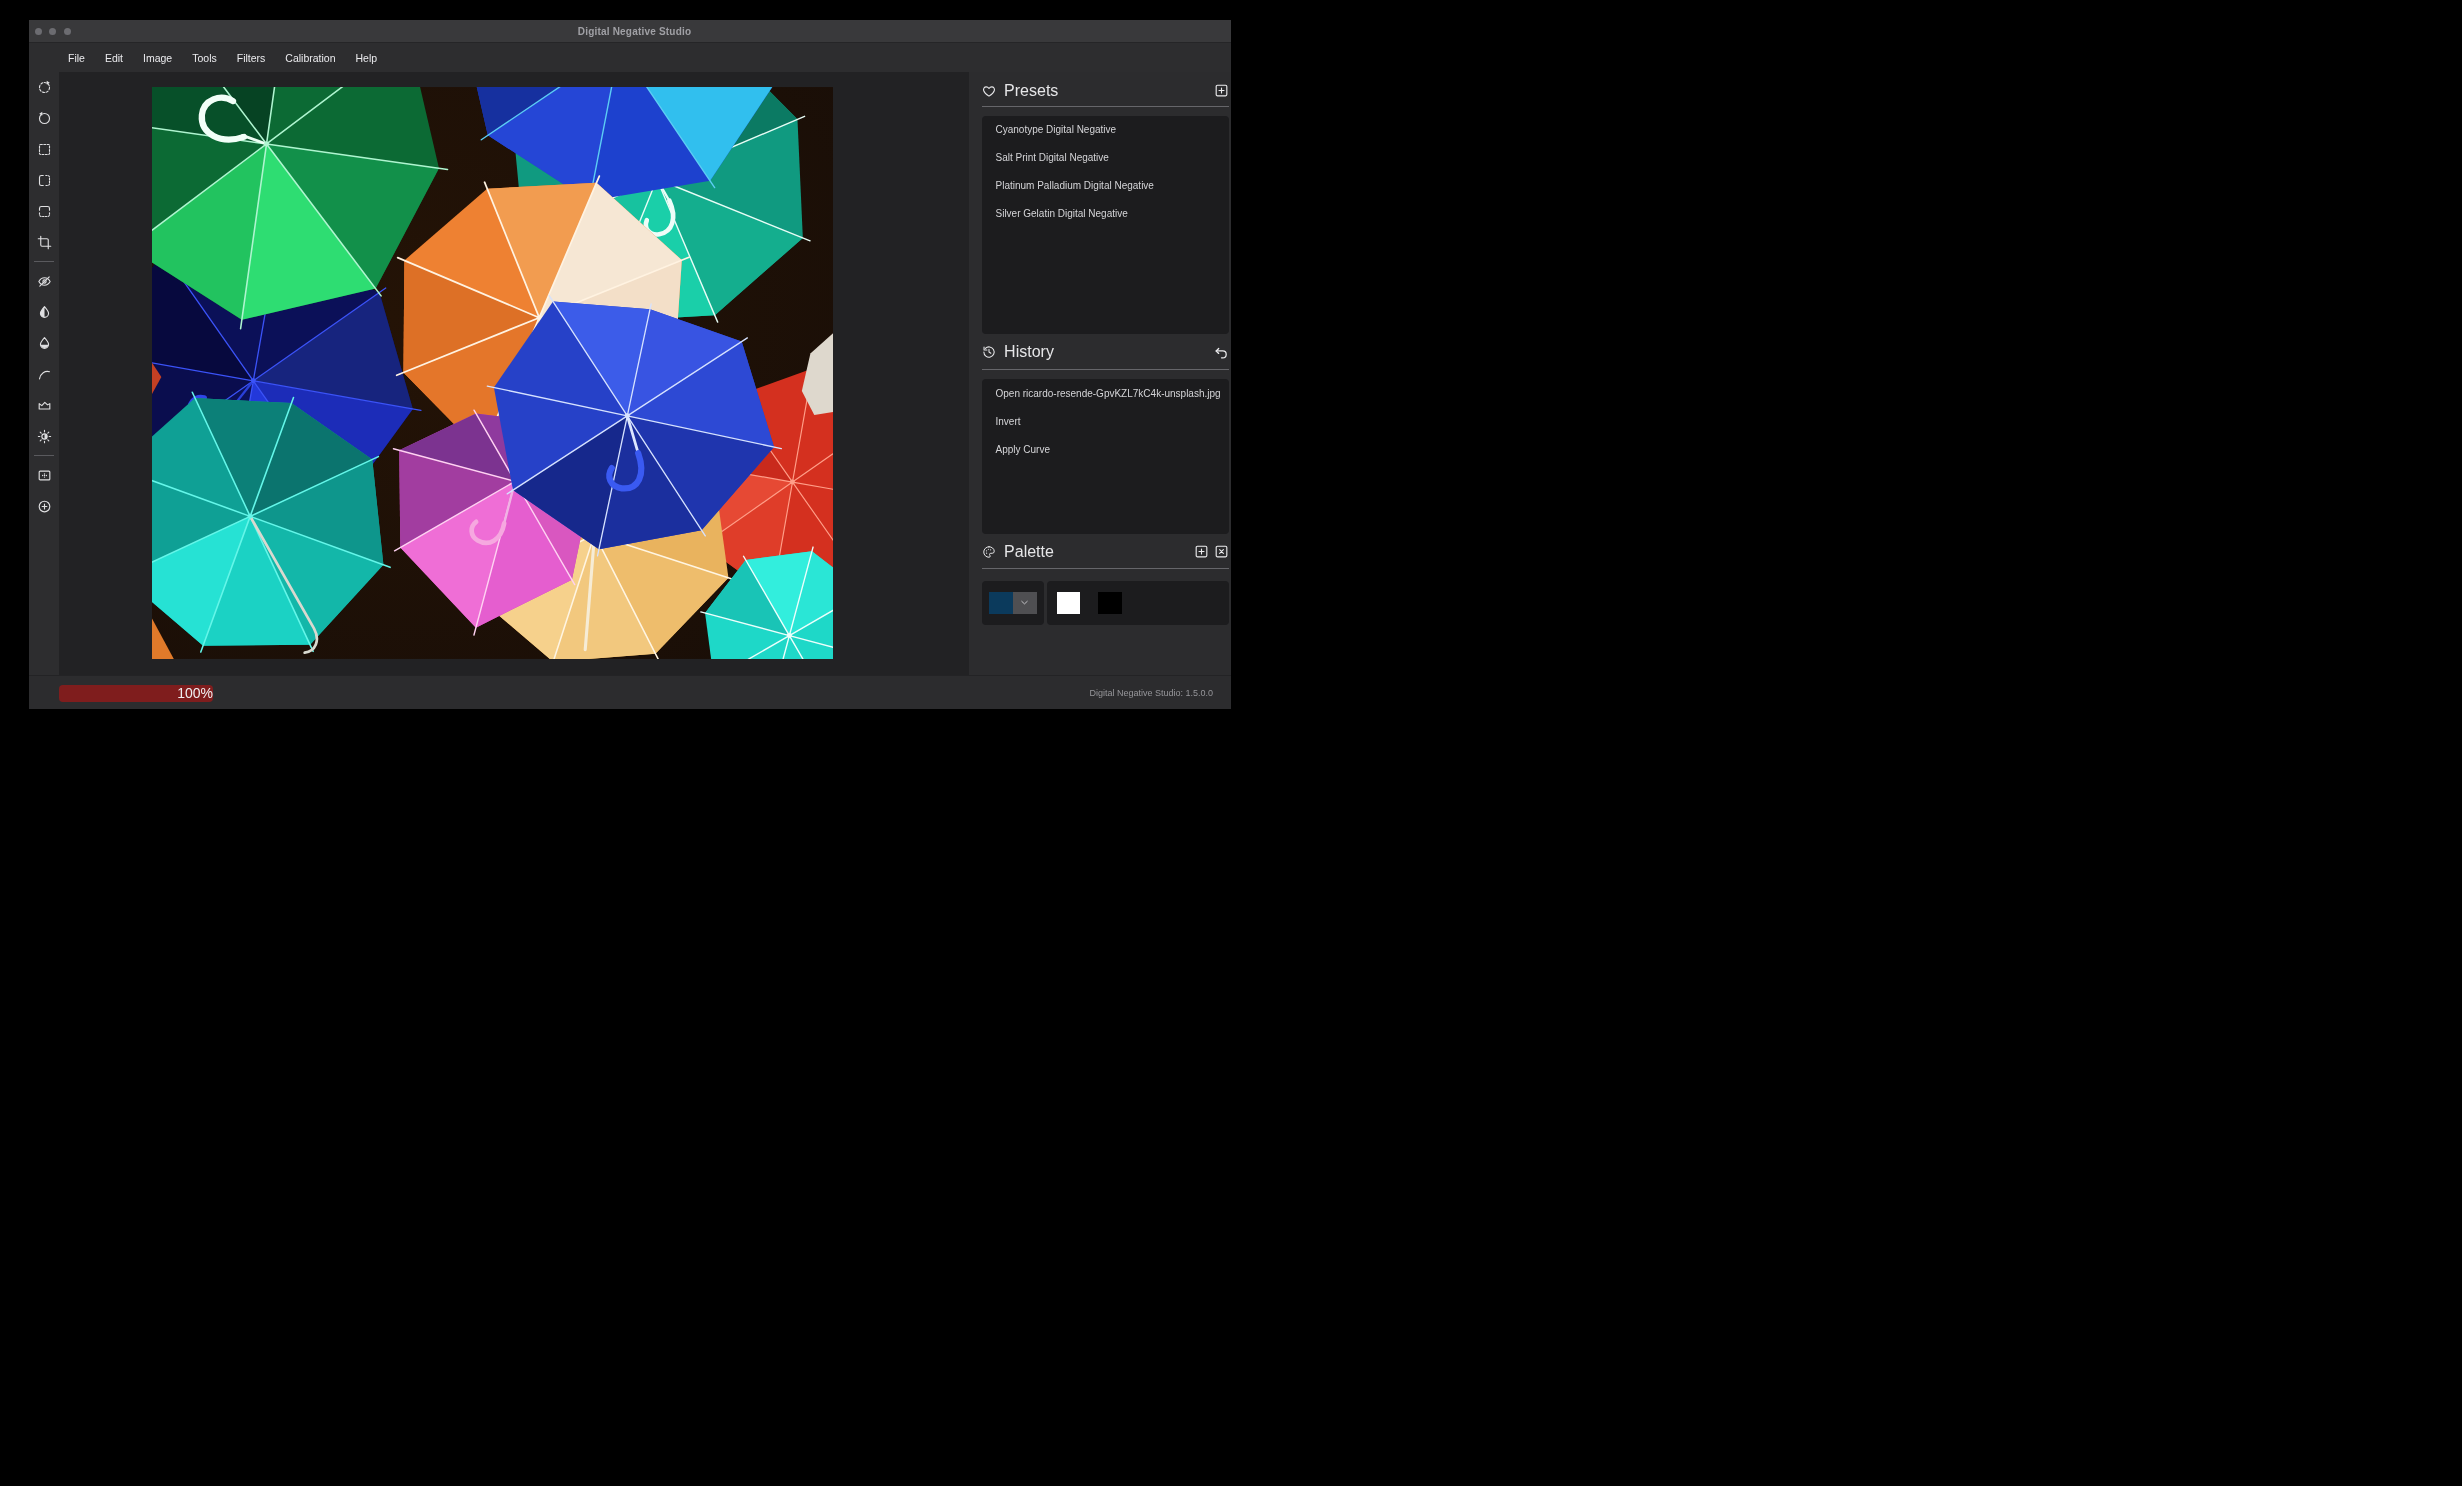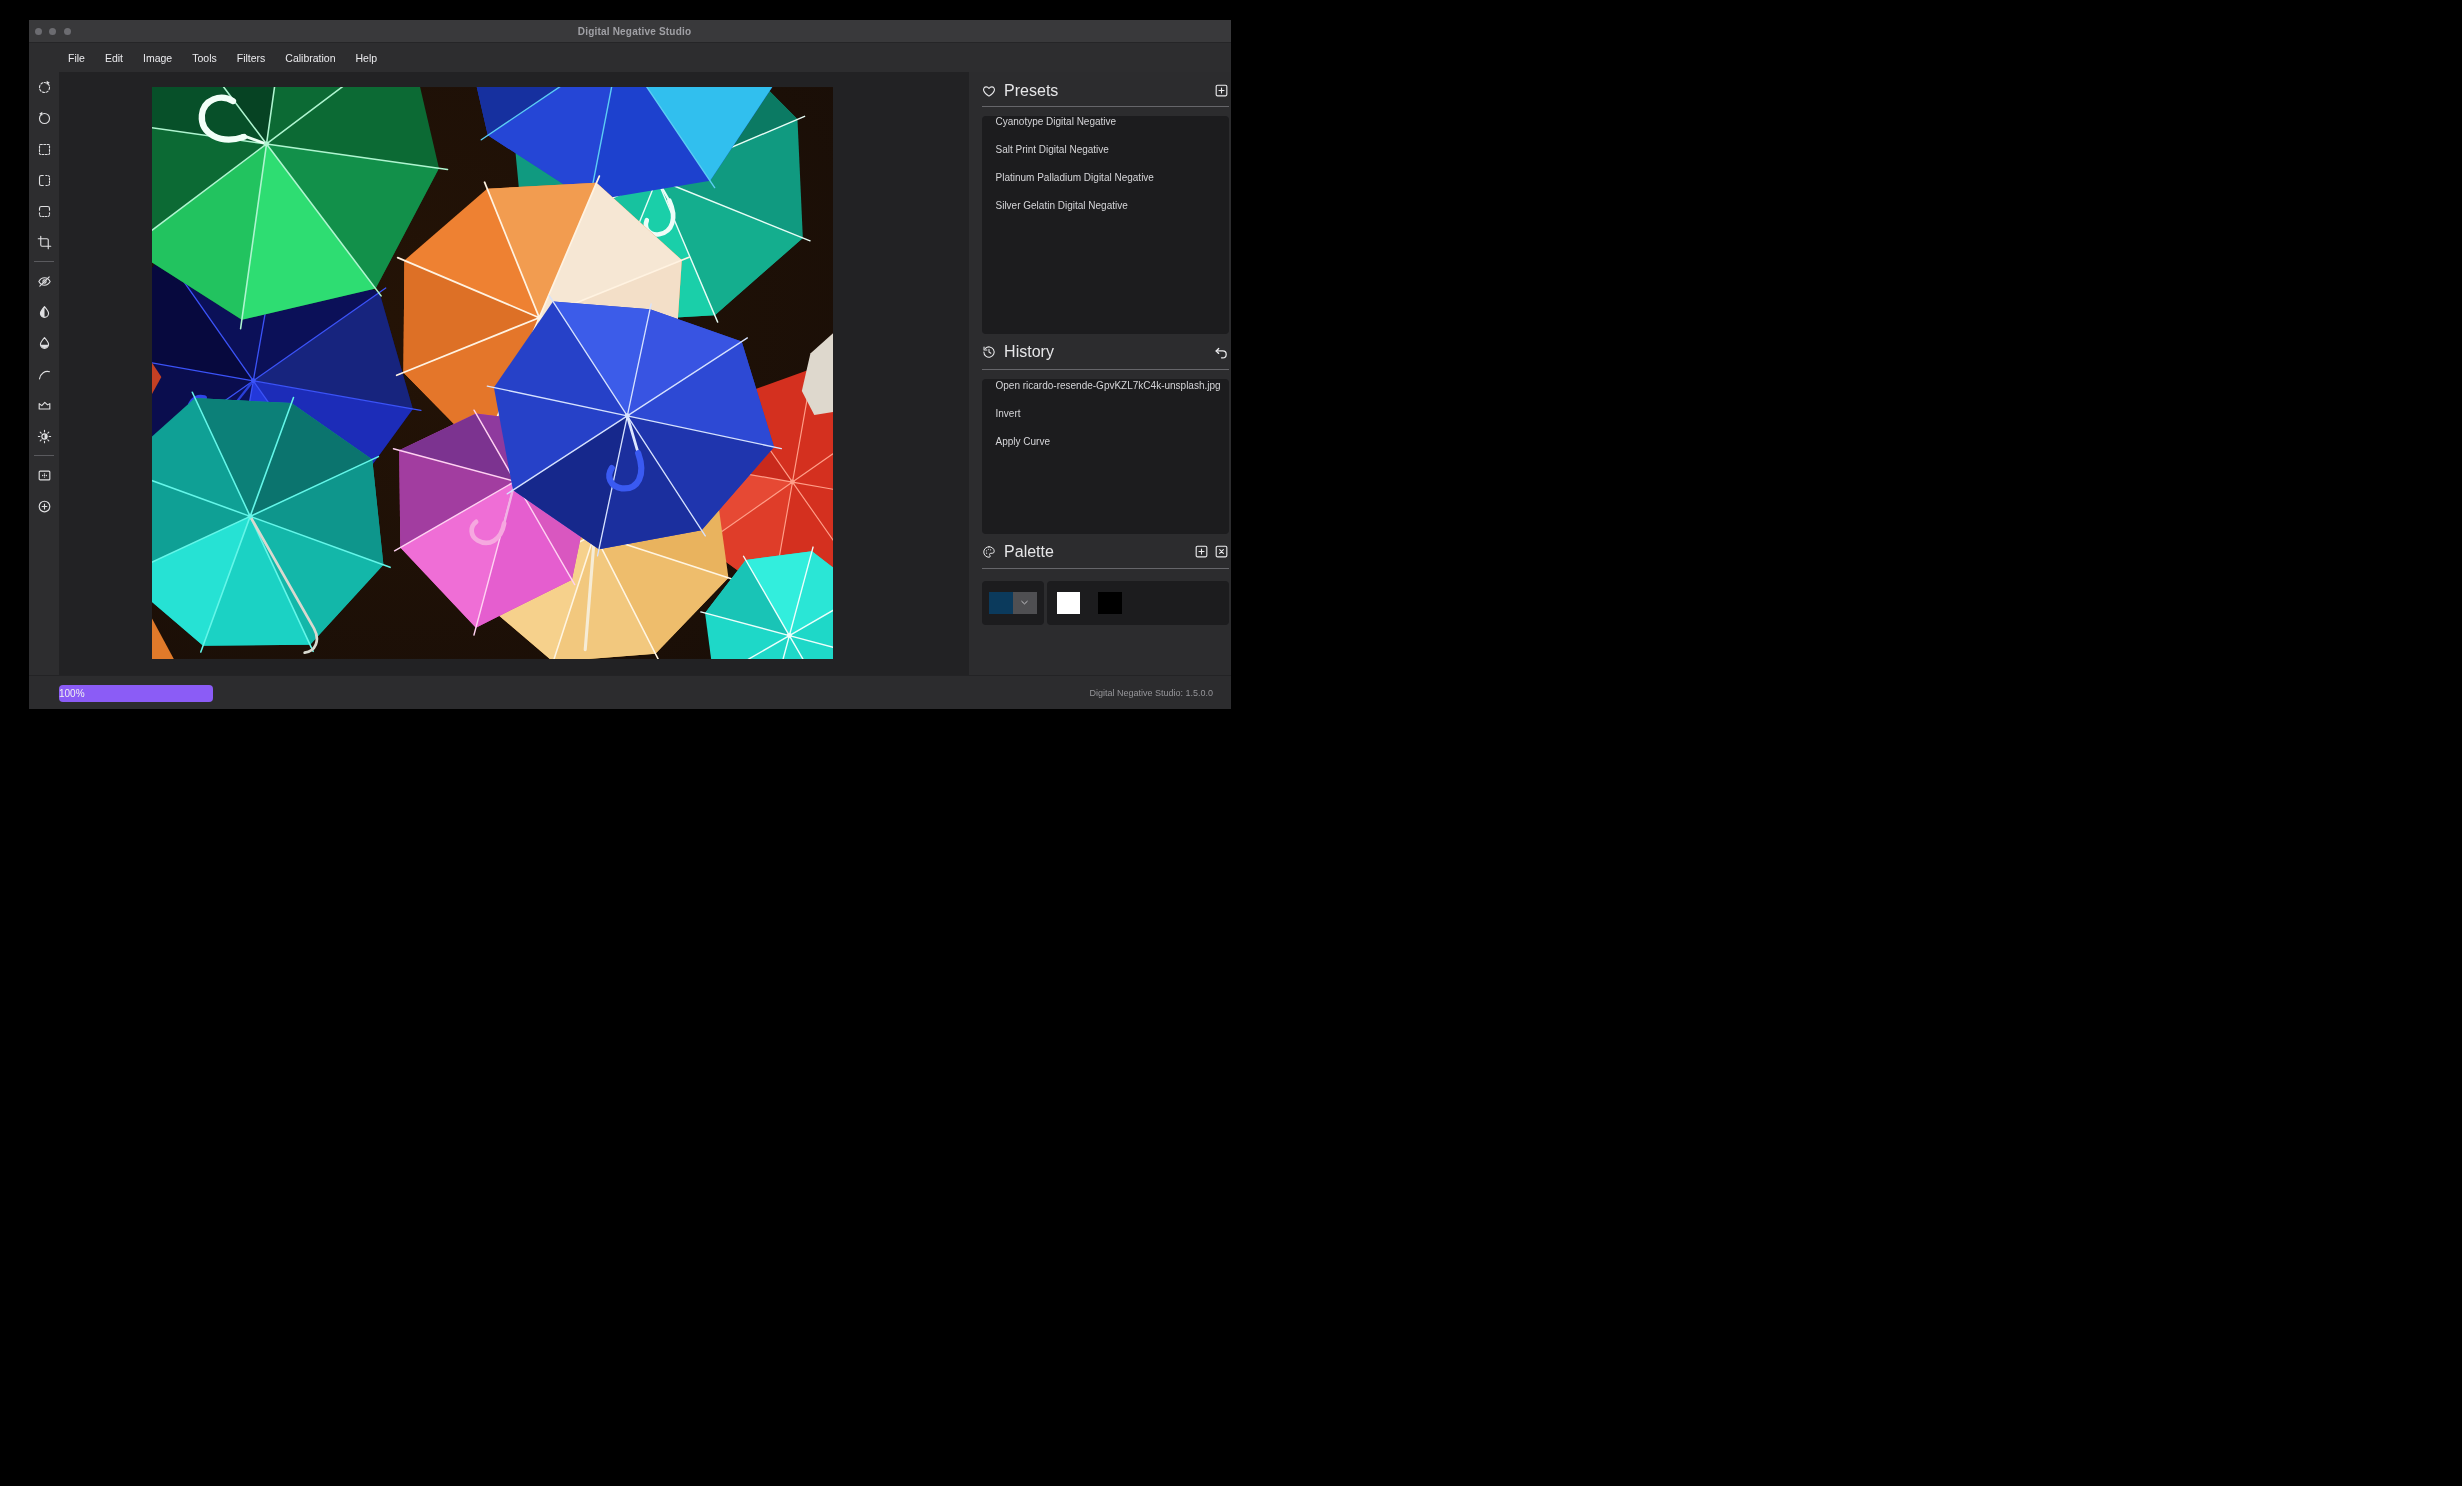--- a/index.html
+++ b/index.html
@@ -34,35 +34,35 @@
   .icon-btn{width:15px;height:15px;color:#ececee;display:flex;align-items:center;justify-content:center}
   .icon-btn svg{width:15px;height:15px}
   .icon-btn + .icon-btn{margin-left:4.7px}
   .panel-divider{height:0.8px;background:#66666a}
   .mt12{margin-top:9.4px}.mt16{margin-top:9px}
   .dv1{margin-top:5.5px}.dv2{margin-top:7.8px}.dv3{margin-top:6.2px}
   .box{background:#1c1c1e;border-radius:3.9px}
   .box.presets{margin-top:9.4px;height:218px}
   .box.history{margin-top:8.6px;height:155px;padding-top:1px}
   ul.list{list-style:none}
-  ul.list li{height:28px;display:flex;padding-left:14px;font-size:10px;color:#d5d5d8;
+  ul.list li{height:28px;display:flex;align-items:center;padding-left:14px;font-size:10px;color:#d5d5d8;
              white-space:nowrap;overflow:hidden}
   .palette-row{margin-top:12.5px;display:flex;gap:3.9px;height:44px}
   .pal-left{flex:0 0 62px}
   .pal-right{flex:1}
   .color-control{display:flex;margin:11px 0 0 7.8px;height:22px}
   .cc-swatch{width:23.4px;height:22px}
   .cc-dd{width:24px;height:22px;background:#4f4f52;display:flex;align-items:center;justify-content:center;color:#d8d8dc}
   .cc-dd svg{width:11px;height:11px}
   .swatches{display:flex;gap:18px;padding:11px 0 0 9.4px}
   .swatch{width:23.4px;height:22px}
   
   .statusbar{flex:0 0 34px;background:#2c2c2e;border-top:0.8px solid #232325;position:relative}
-  .zoom-pill{position:absolute;left:30px;top:8.6px;width:154px;height:17px;background:#8b5cf6;border-radius:3.9px;
-             display:flex;align-items:center;justify-content:flex-start;font-size:10px;color:#f0f0f2}
+  .zoom-pill{position:absolute;left:30px;top:8.6px;width:154px;height:17px;background:#7f1d1d;border-radius:3.9px;
+             display:flex;align-items:center;justify-content:flex-end;font-size:14px;color:#f0f0f2}
   .version{position:absolute;right:27px;top:0;bottom:0;display:flex;align-items:center;font-size:9px;color:#96969a}
 </style>
 </head>
 <body>
 
 <div class="window">
 
   <div class="titlebar">
     <div class="dots">
       <div class="dot"></div>

